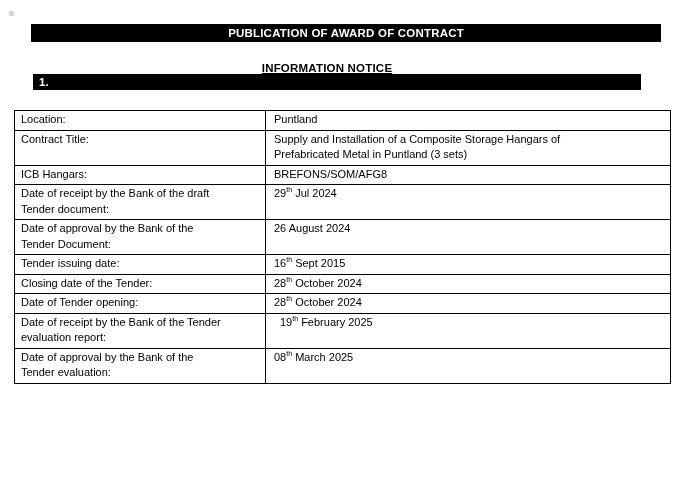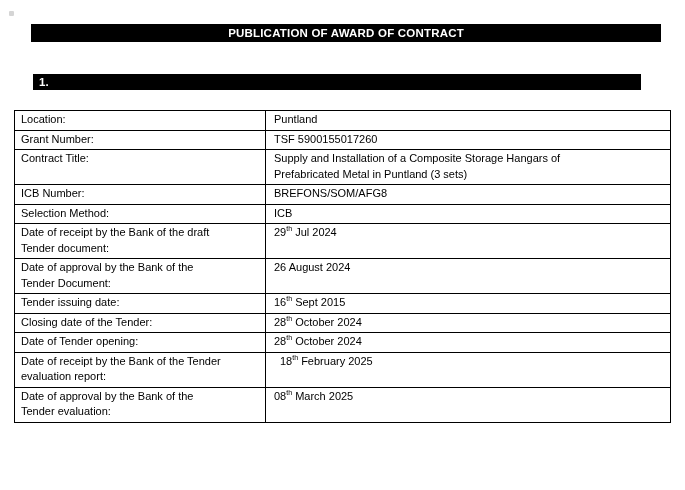--- a/index.html
+++ b/index.html
@@ -93,48 +93,43 @@
 <body>
 
 <div class="page">
 
   <div class="scan-artifact"></div>
 
   <div class="title-bar">
     <span>PUBLICATION OF AWARD OF CONTRACT</span>
   </div>
 
+  <div class="info-notice-wrap">
+    <span class="info-notice">INFORMATION NOTICE</span>
+  </div>
 
   <div class="section-bar">
     <span class="section-number">1.</span>
     <span class="section-title">Project Details</span>
   </div>
 
   <table class="details">
     <tbody id="details-body">
         <tr>
           <td class="cell-label">Location:</td>
           <td class="cell-value bold"><span>Puntland</span></td>
         </tr>
         <tr>
-          <td class="cell-label">Grant Number:</td>
-          <td class="cell-value"><span>TSF 5900155017260</span></td>
-        </tr>
-        <tr>
           <td class="cell-label">Contract Title:</td>
           <td class="cell-value bold"><span>Supply and Installation of a Composite Storage Hangars of
 Prefabricated Metal in Puntland (3 sets)</span></td>
         </tr>
         <tr>
-          <td class="cell-label">ICB Number:</td>
+          <td class="cell-label">ICB Hangars:</td>
           <td class="cell-value"><span>BREFONS/SOM/AFG8</span></td>
-        </tr>
-        <tr>
-          <td class="cell-label">Selection Method:</td>
-          <td class="cell-value bold"><span>ICB</span></td>
         </tr>
         <tr>
           <td class="cell-label">Date of receipt by the Bank of the draft
 Tender document:</td>
           <td class="cell-value"><span>29</span><span class="sup">th</span><span> Jul 2024</span></td>
         </tr>
         <tr>
           <td class="cell-label">Date of approval by the Bank of the
 Tender Document:</td>
           <td class="cell-value"><span>26 August 2024</span></td>
@@ -147,21 +142,21 @@
           <td class="cell-label">Closing date of the Tender:</td>
           <td class="cell-value"><span>28</span><span class="sup">th</span><span> October 2024</span></td>
         </tr>
         <tr>
           <td class="cell-label">Date of Tender opening:</td>
           <td class="cell-value"><span>28</span><span class="sup">th</span><span> October 2024</span></td>
         </tr>
         <tr>
           <td class="cell-label">Date of receipt by the Bank of the Tender
 evaluation report:</td>
-          <td class="cell-value" style="padding-left: 14px;"><span>18</span><span class="sup">th</span><span> February 2025</span></td>
+          <td class="cell-value" style="padding-left: 14px;"><span>19</span><span class="sup">th</span><span> February 2025</span></td>
         </tr>
         <tr>
           <td class="cell-label">Date of approval by the Bank of the
 Tender evaluation:</td>
           <td class="cell-value"><span>08</span><span class="sup">th</span><span> March 2025</span></td>
         </tr>
       </tbody>
   </table>
 
 </div>

